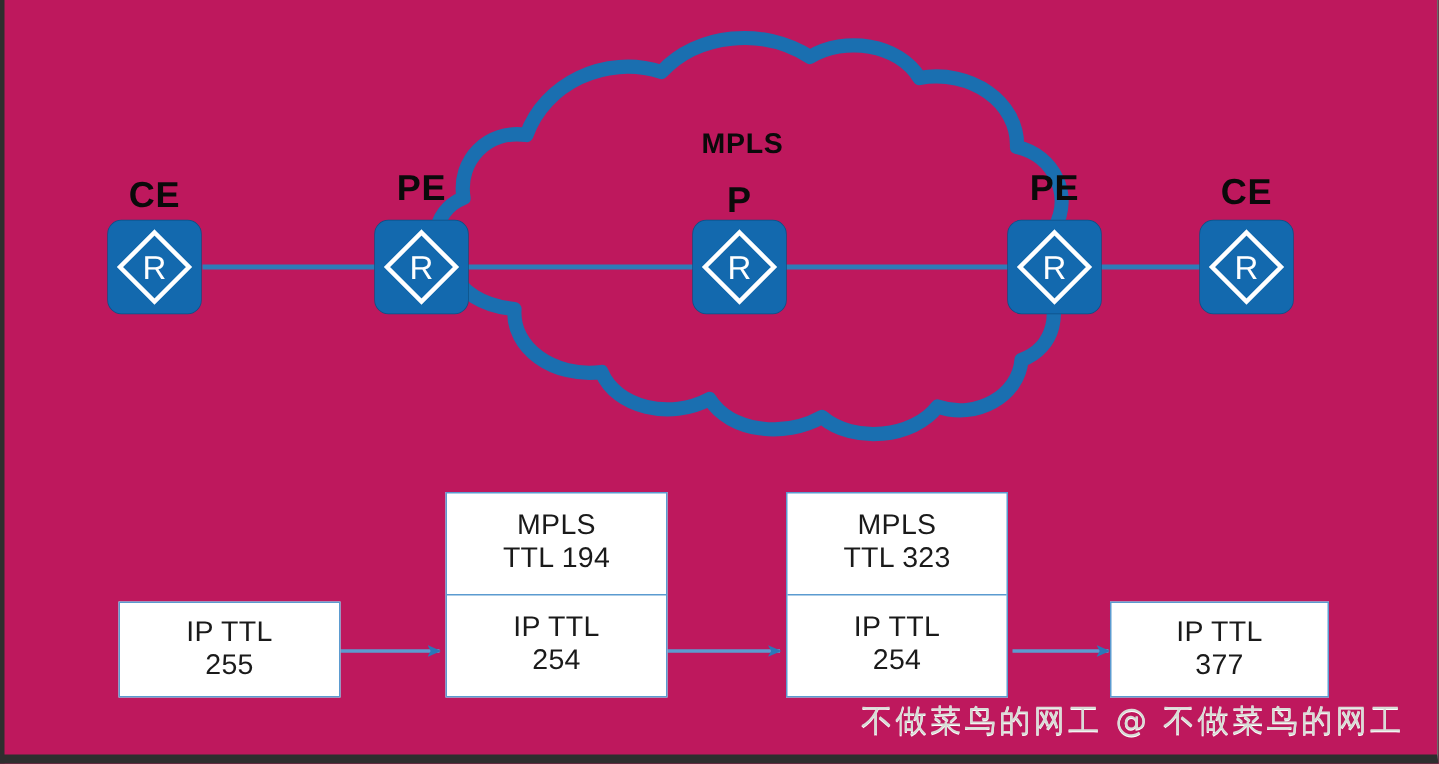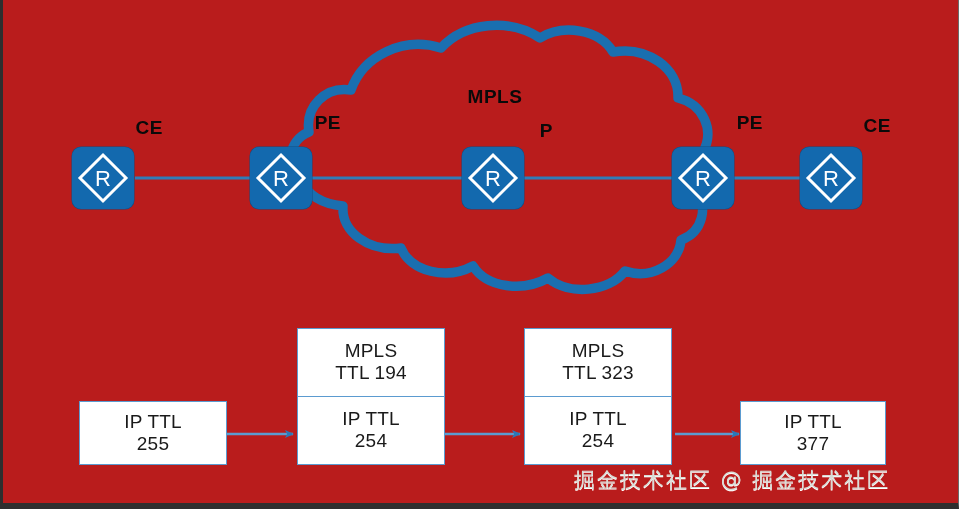--- a/index.html
+++ b/index.html
@@ -4,21 +4,21 @@
 <style>
   html, body {
     margin: 0;
     padding: 0;
     background: #3a3a3a;
   }
   #canvas {
     position: relative;
     width: 959px;
     height: 509px;
-    background: #b91c1c;
+    background: #be185d;
     overflow: hidden;
     box-sizing: border-box;
     border-left: 3px solid #2e2e2e;
     border-bottom: 6px solid #2e2e2e;
     border-right: 1px solid #6a6a6a;
     font-family: "Liberation Sans", sans-serif;
   }
 
   
   #topology {
@@ -39,26 +39,26 @@
     border-radius: 9px;
     background: #1369ae;
     box-shadow: 0 0 0 0.5px #0d4f85;
   }
   .device .diamond-svg {
     position: absolute;
     left: 0; top: 0;
   }
   .dev-label {
     position: absolute;
-    font-size: 19px;
+    font-size: 24px;
     font-weight: bold;
     color: #0a0a0a;
     letter-spacing: 0.5px;
     white-space: nowrap;
-    text-align: right;
+    text-align: center;
   }
   .cloud-label {
     position: absolute;
     font-size: 19px;
     font-weight: bold;
     color: #0a0a0a;
     letter-spacing: 0.5px;
     white-space: nowrap;
     text-align: center;
   }
@@ -231,15 +231,15 @@
     </div>
 
     <div class="ttlbox" style="left:737px; top:101px; width:146px; height:64px;">
       <div class="ttl-cell" style="height:100%;">
         <span>IP TTL</span>
         <span>377</span>
       </div>
     </div>
   </div>
 
-  <div class="watermark" style="left:571px; top:466px;">掘金技术社区 @ 掘金技术社区</div>
+  <div class="watermark" style="left:571px; top:466px;">不做菜鸟的网工 @ 不做菜鸟的网工</div>
 
 </div>
 
 </body></html>

